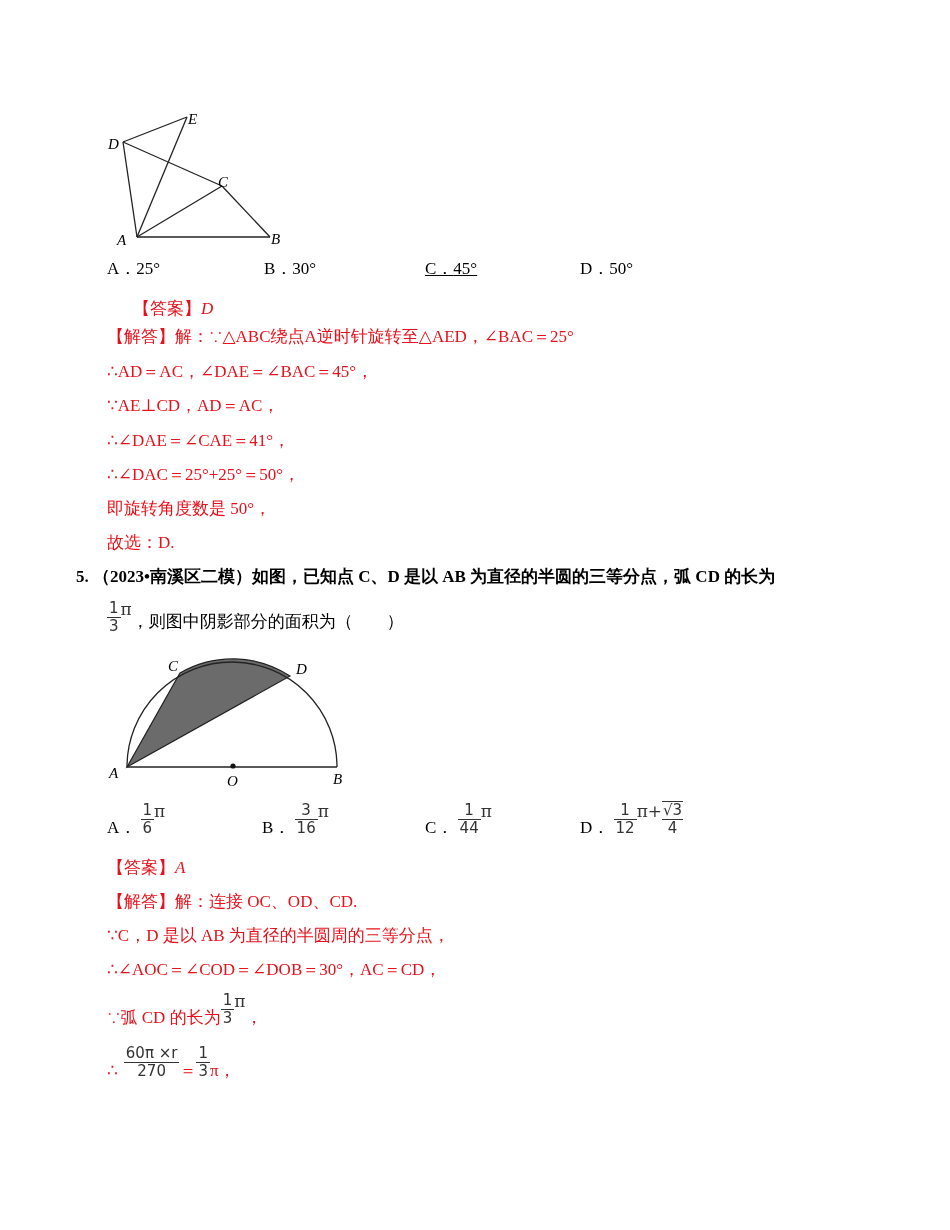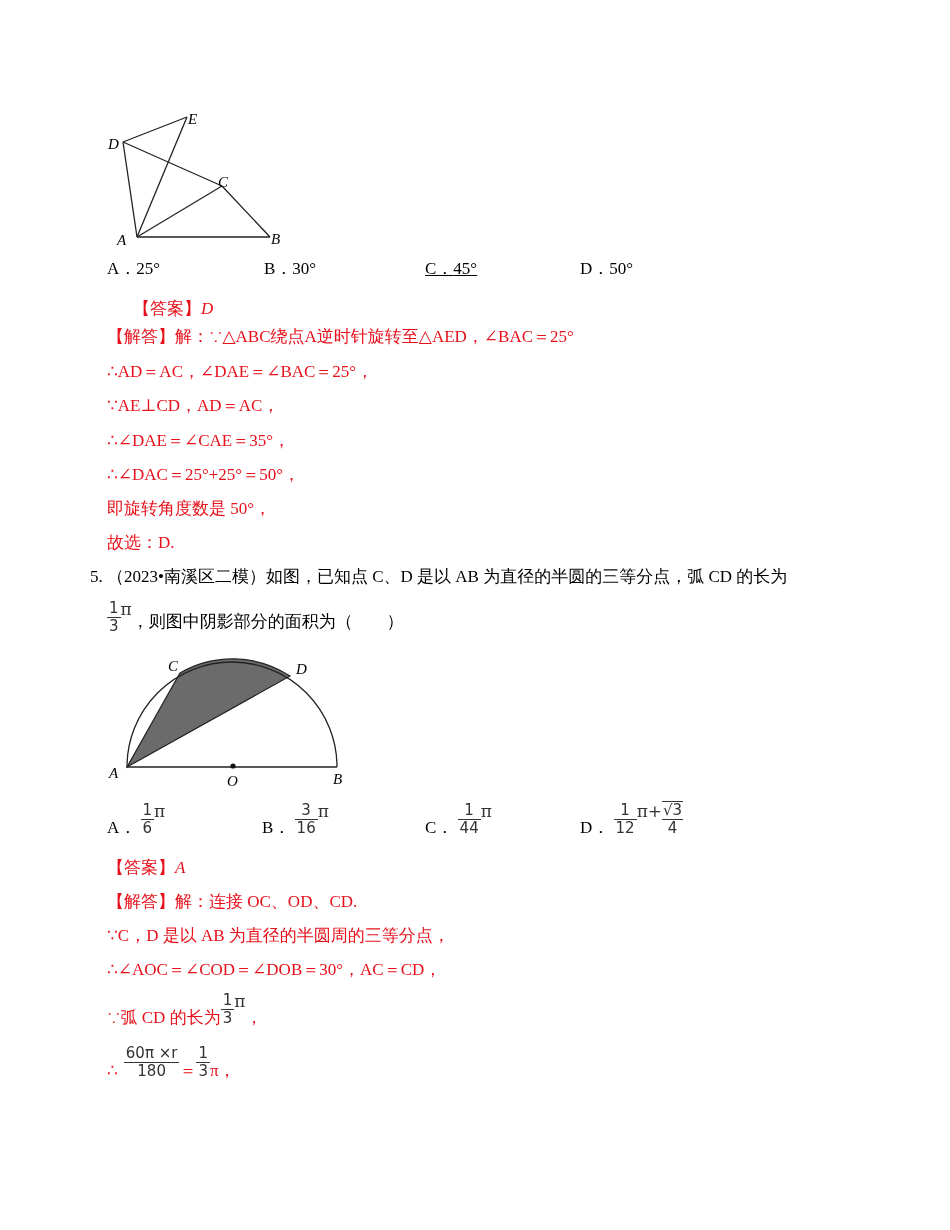--- a/index.html
+++ b/index.html
@@ -52,28 +52,28 @@
 <div class="abs opt" style="left:580px;top:258px;">
   <span>D．</span><span>50°</span>
 </div>
 
 <div class="abs txt red" style="left:107px;top:298px;margin-left:26px;">
   <span>【答案】</span><span class="it">D</span>
 </div>
 <div class="abs txt red" style="left:107px;top:326px;text-align:center;">
   <span>【解答】</span><span>解：∵△ABC绕点A逆时针旋转至△AED，∠BAC＝25°</span>
 </div>
-<div class="abs txt red" style="left:107px;top:361px;">∴AD＝AC，∠DAE＝∠BAC＝25°，</div>
+<div class="abs txt red" style="left:107px;top:361px;">∴AD＝AC，∠DAE＝∠BAC＝45°，</div>
 <div class="abs txt red" style="left:107px;top:395px;">∵AE⊥CD，AD＝AC，</div>
-<div class="abs txt red" style="left:107px;top:430px;">∴∠DAE＝∠CAE＝35°，</div>
+<div class="abs txt red" style="left:107px;top:430px;">∴∠DAE＝∠CAE＝41°，</div>
 <div class="abs txt red" style="left:107px;top:464px;">∴∠DAC＝25°+25°＝50°，</div>
 <div class="abs txt red" style="left:107px;top:498px;">即旋转角度数是 50°，</div>
 <div class="abs txt red" style="left:107px;top:532px;">故选：D.</div>
 
-<div class="abs txt" style="left:90px;top:566px;">
+<div class="abs txt" style="left:76px;top:566px;font-weight:bold;">
   <span>5.</span>
   <span>（2023•南溪区二模）如图，已知点 C、D 是以 AB 为直径的半圆的三等分点，弧 CD 的长为</span>
 </div>
 <div class="abs txt" style="left:107px;top:598px;">
   <span class="frac">
       <span class="num">1</span>
       <span class="bar"></span>
       <span class="den">3</span>
     </span><span class="pi">π</span><span style="vertical-align:-6px;">，则图中阴影部分的面积为（　　）</span>
 </div>
@@ -139,19 +139,19 @@
   <span style="vertical-align:-10px;">∵弧 CD 的长为</span><span class="frac">
       <span class="num">1</span>
       <span class="bar"></span>
       <span class="den">3</span>
     </span><span class="pi">π</span><span style="vertical-align:-10px;">，</span>
 </div>
 <div class="abs txt red" style="left:107px;top:1045px;">
   <span style="vertical-align:-10px;">∴</span><span class="frac" style="margin-left:6px;">
       <span class="num">60π ×r</span>
       <span class="bar"></span>
-      <span class="den">180</span>
+      <span class="den">270</span>
     </span><span style="vertical-align:-10px;">＝</span><span class="frac">
       <span class="num">1</span>
       <span class="bar"></span>
       <span class="den">3</span>
     </span><span style="vertical-align:-10px;">π，</span>
 </div>
 
 </body></html>

